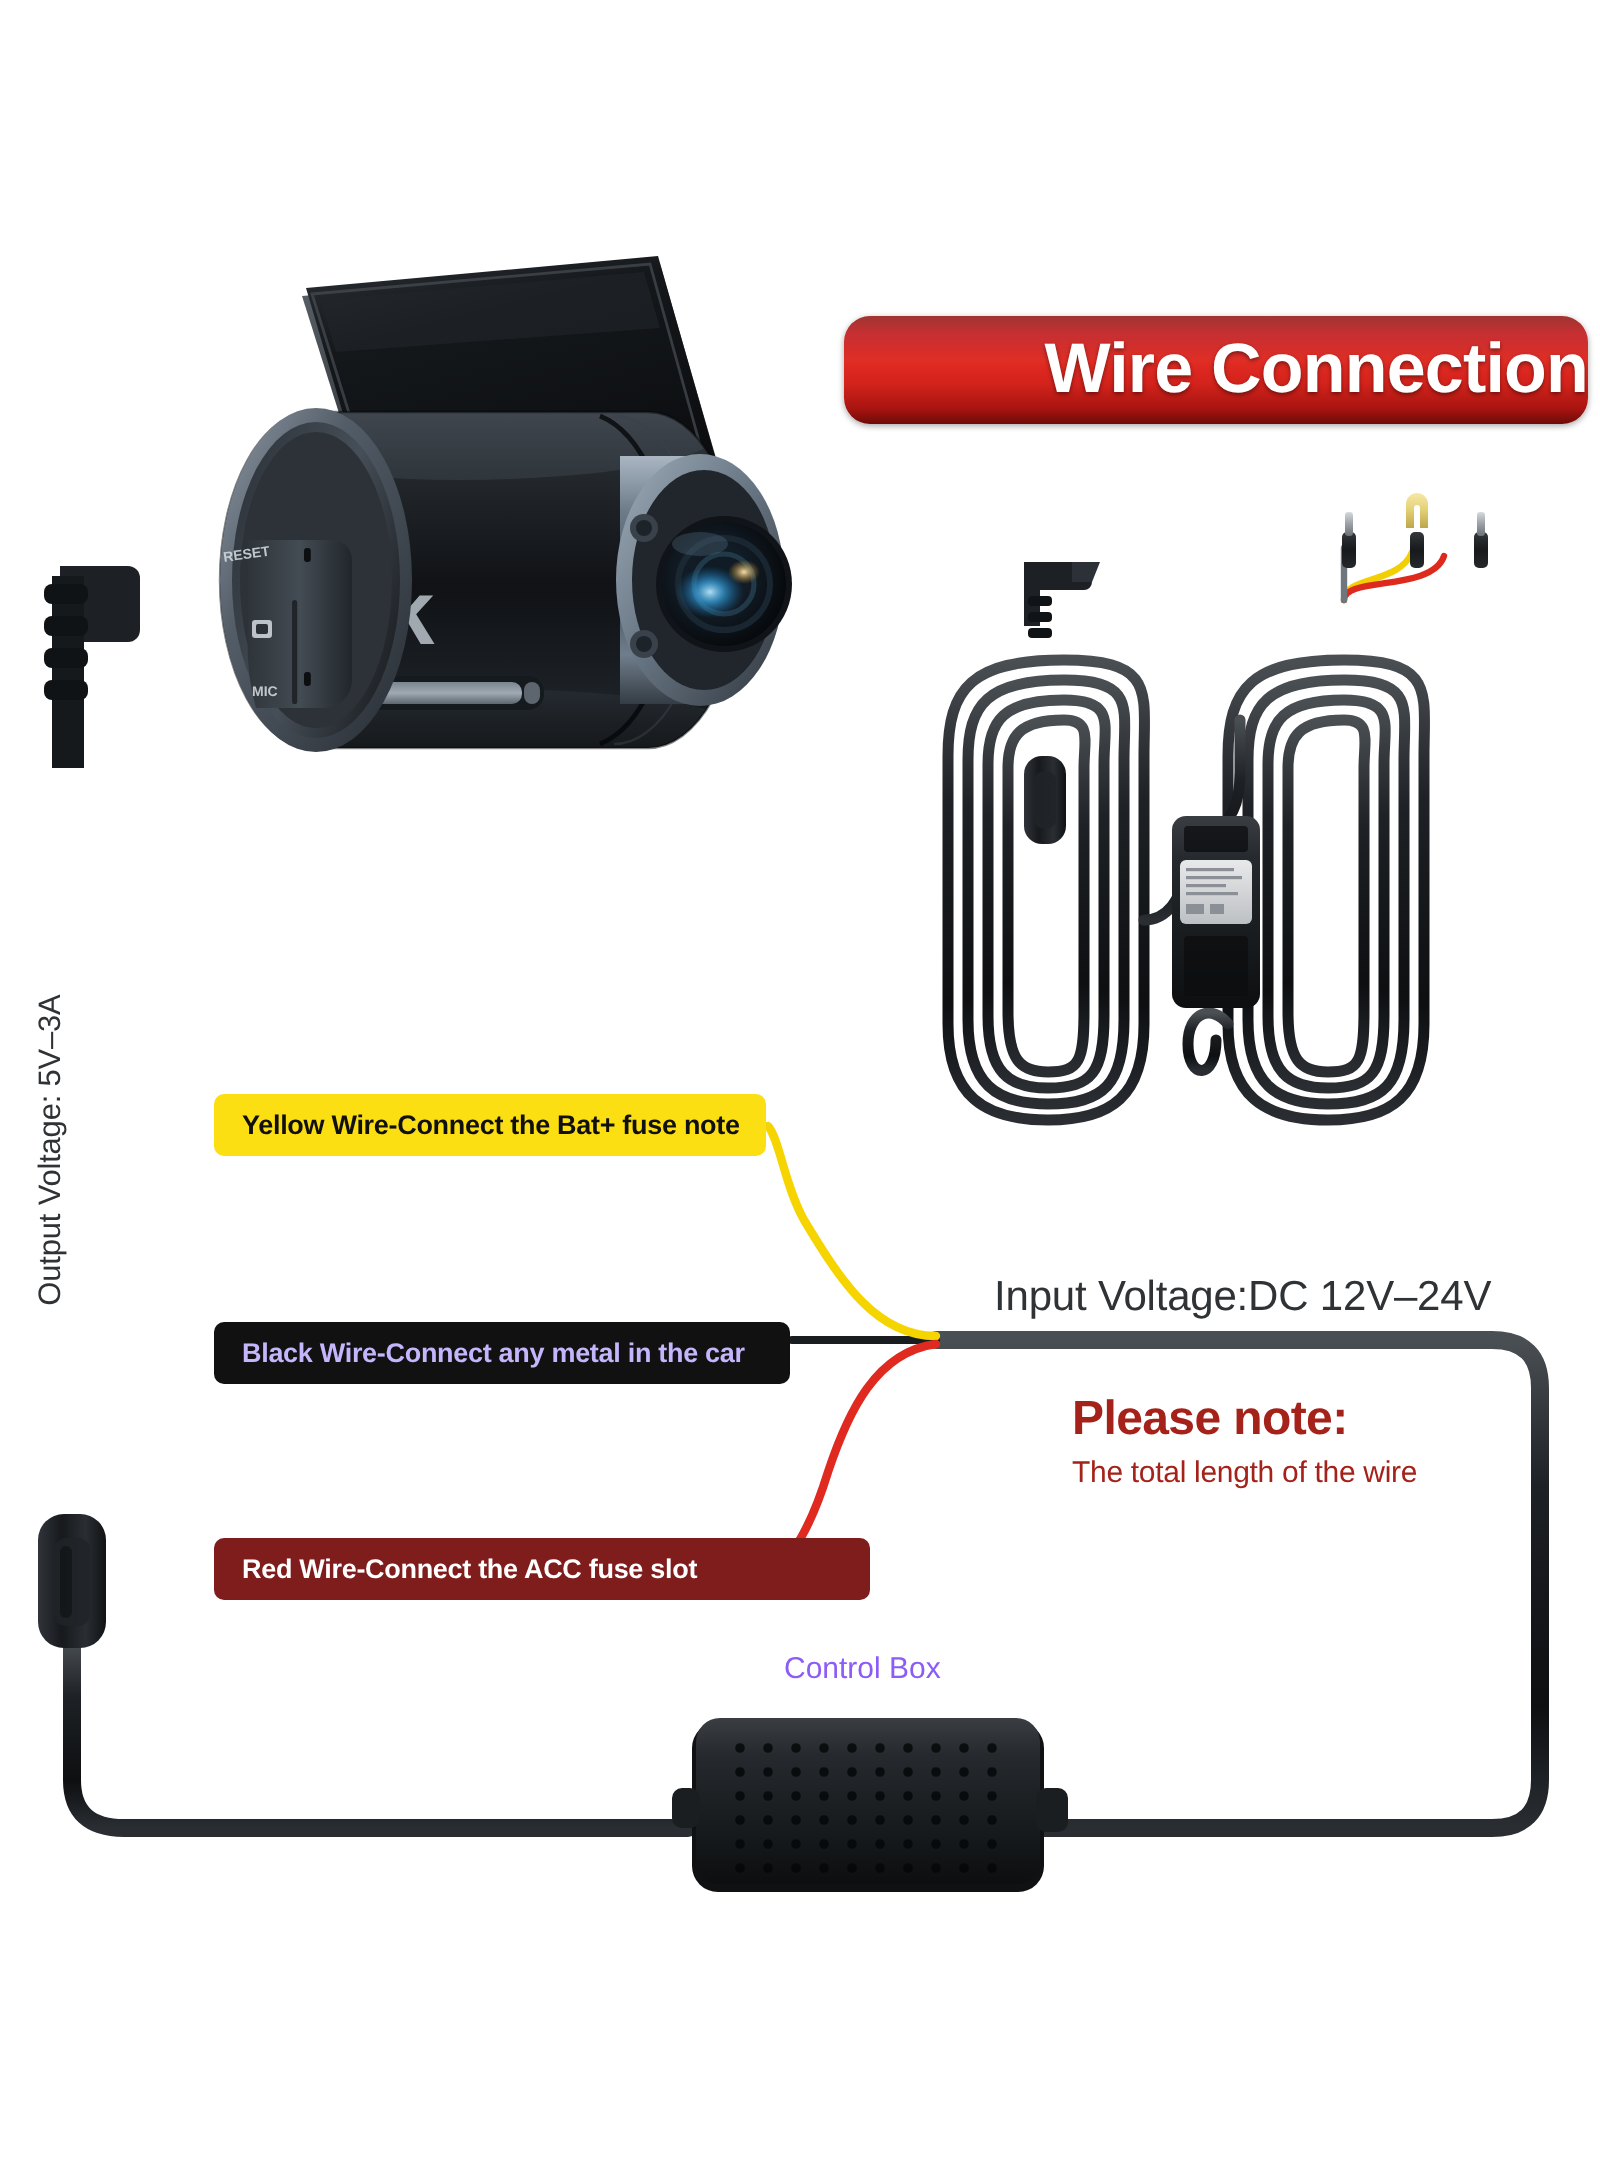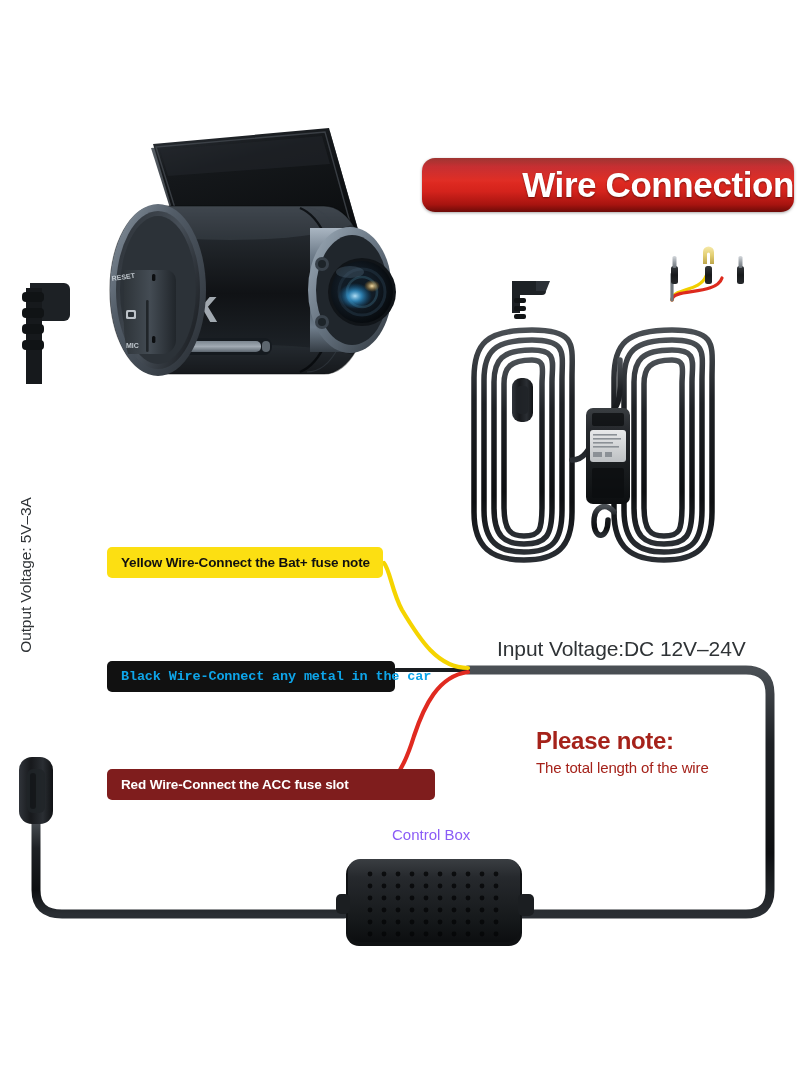--- a/index.html
+++ b/index.html
@@ -77,22 +77,21 @@
   .callout-yellow {
     left: 107px; top: 547px;
     width: 276px; height: 31px;
     background: #fcdf12;
     color: #101010;
   }
   .callout-black {
     left: 107px; top: 661px;
     width: 288px; height: 31px;
     background: #111111;
-    color: #0ea5e9;
-    font-family: Liberation Mono, monospace;
+    color: #c4b5fd;
   }
   .callout-red {
     left: 107px; top: 769px;
     width: 328px; height: 31px;
     background: #7f1d1d;
     color: #ffffff;
   }
 
   
   .input-voltage {
@@ -123,21 +122,21 @@
   }
   .output-voltage-inner {
     display: block;
     transform: translate(-210px, 16px);
     text-align: center;
   }
 
   
   .note-block {
     position: absolute;
-    left: 536px; top: 727px;
+    left: 536px; top: 696px;
     width: 240px;
   }
   .note-title {
     font-size: 24px;
     font-weight: bold;
     color: #a5221a;
     letter-spacing: -0.3px;
     margin-bottom: 3px;
   }
   .note-line {

